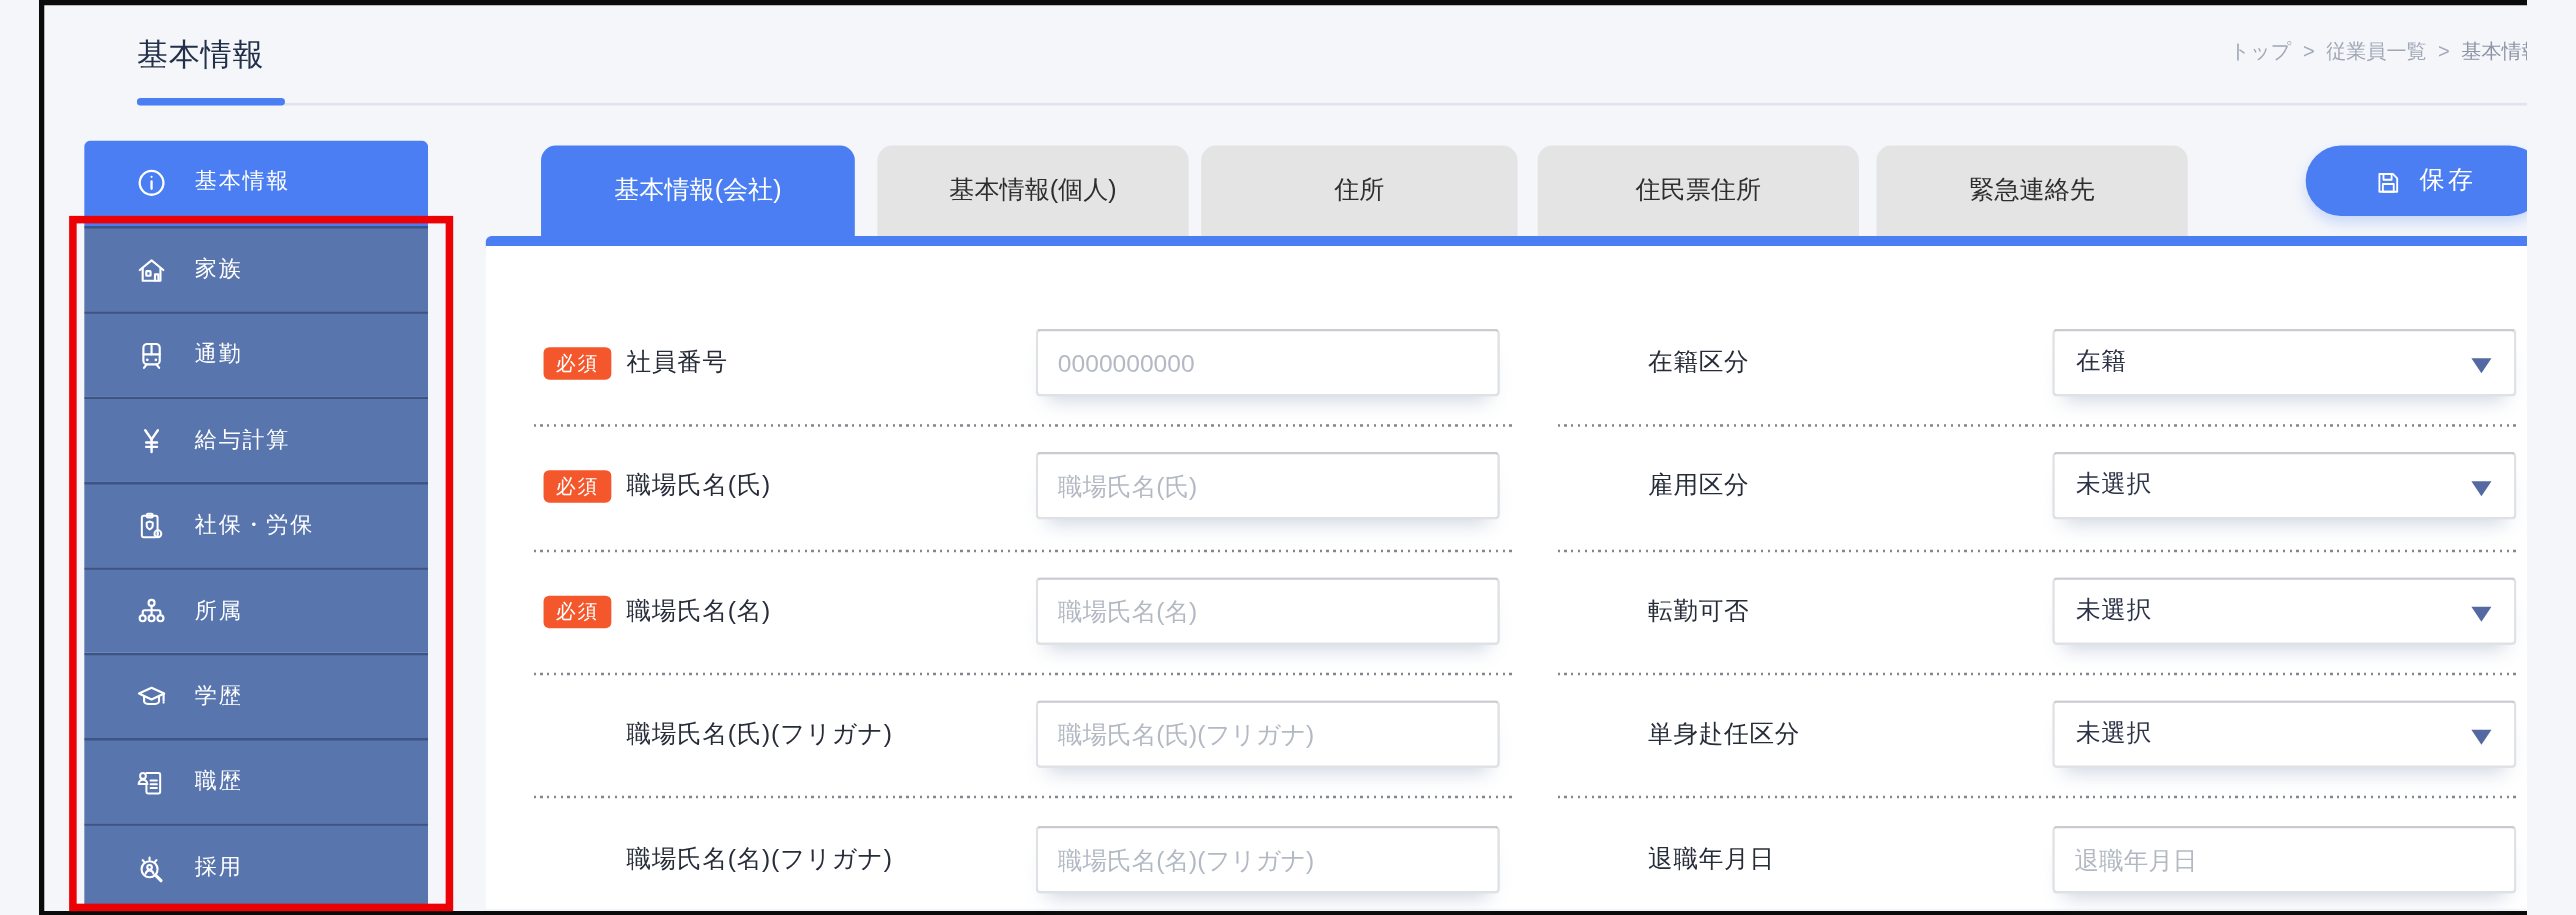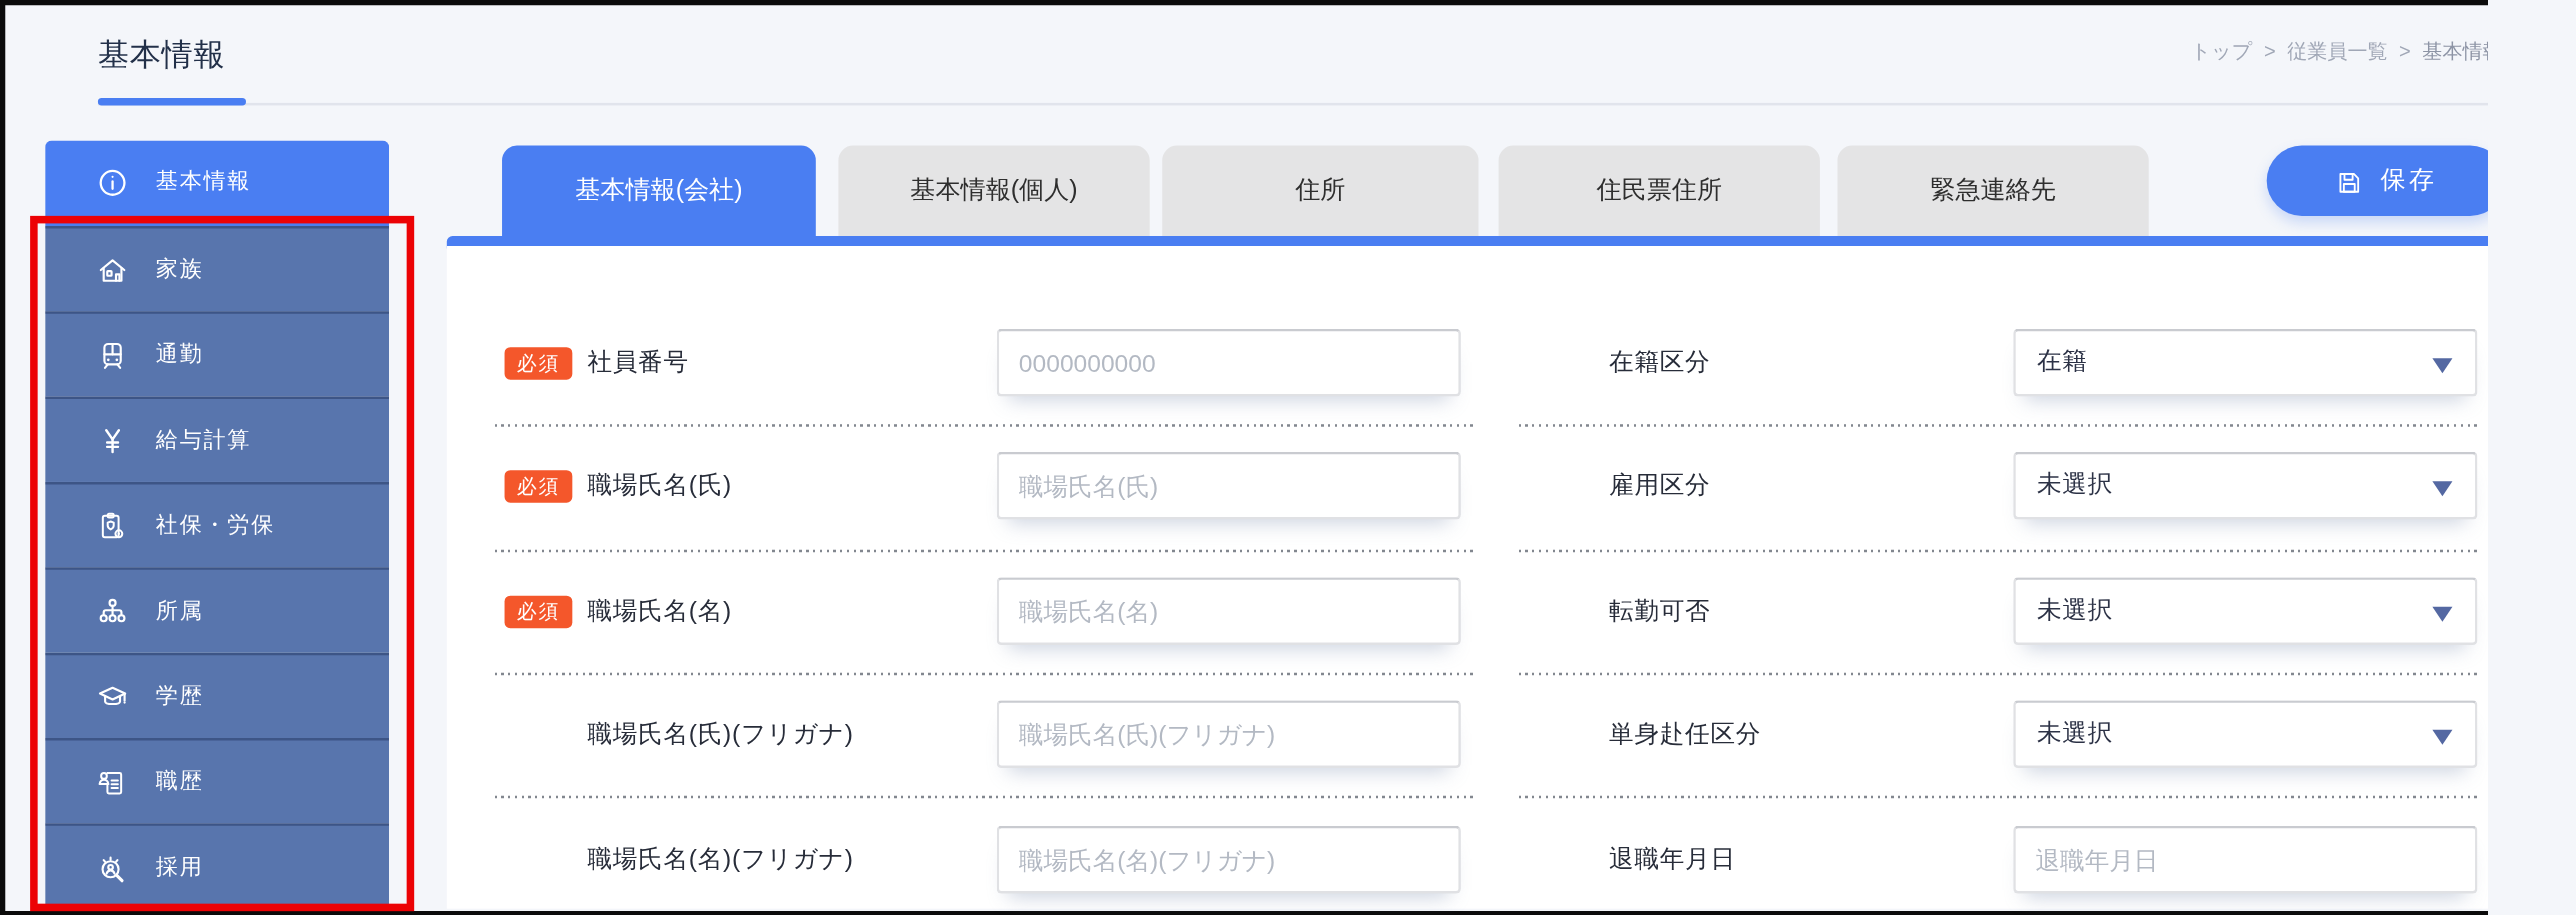--- a/index.html
+++ b/index.html
@@ -1,16 +1,16 @@
 <!DOCTYPE html>
 <html style="font-size:10.5px"><head>
 <meta charset="utf-8">
 <style>
   html,body{margin:0;padding:0;background:#f4f6fa;}
-  .stage{width:2488px;height:916px;overflow:hidden;position:relative;}
+  .stage{width:2488px;height:916px;overflow:hidden;position:relative;margin-left:39px;}
   .screen{
     width:1026px;height:365px;
     transform:scale(2.5102);transform-origin:0 0;
     position:relative;background:#f4f6fa;
     box-shadow:inset 0 0 0 2.1px #0b0b0b;
     font-family:"Liberation Sans","DejaVu Sans",sans-serif;
     -webkit-font-smoothing:antialiased;
   }
   
   .page-title{position:absolute;left:39px;top:13.7px;font-size:12.4px;color:#223049;letter-spacing:0.3px;}

